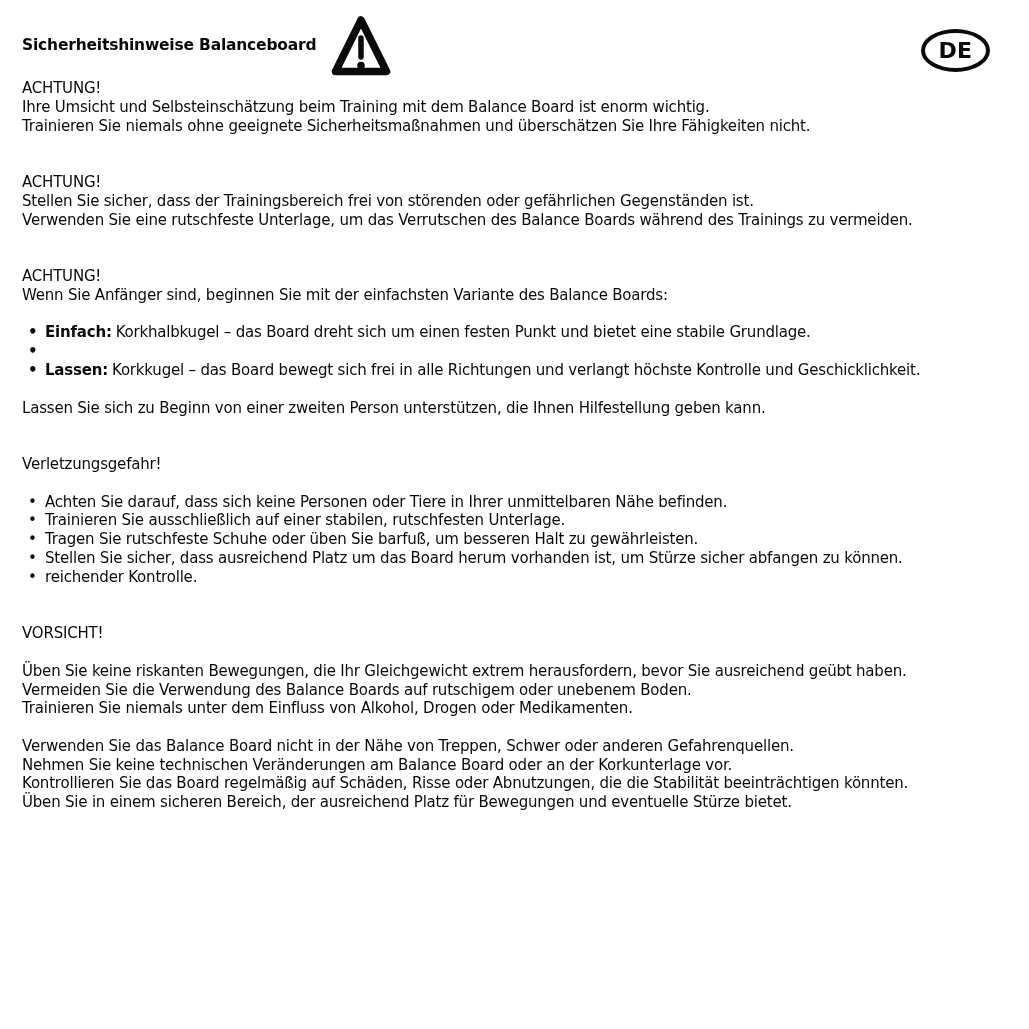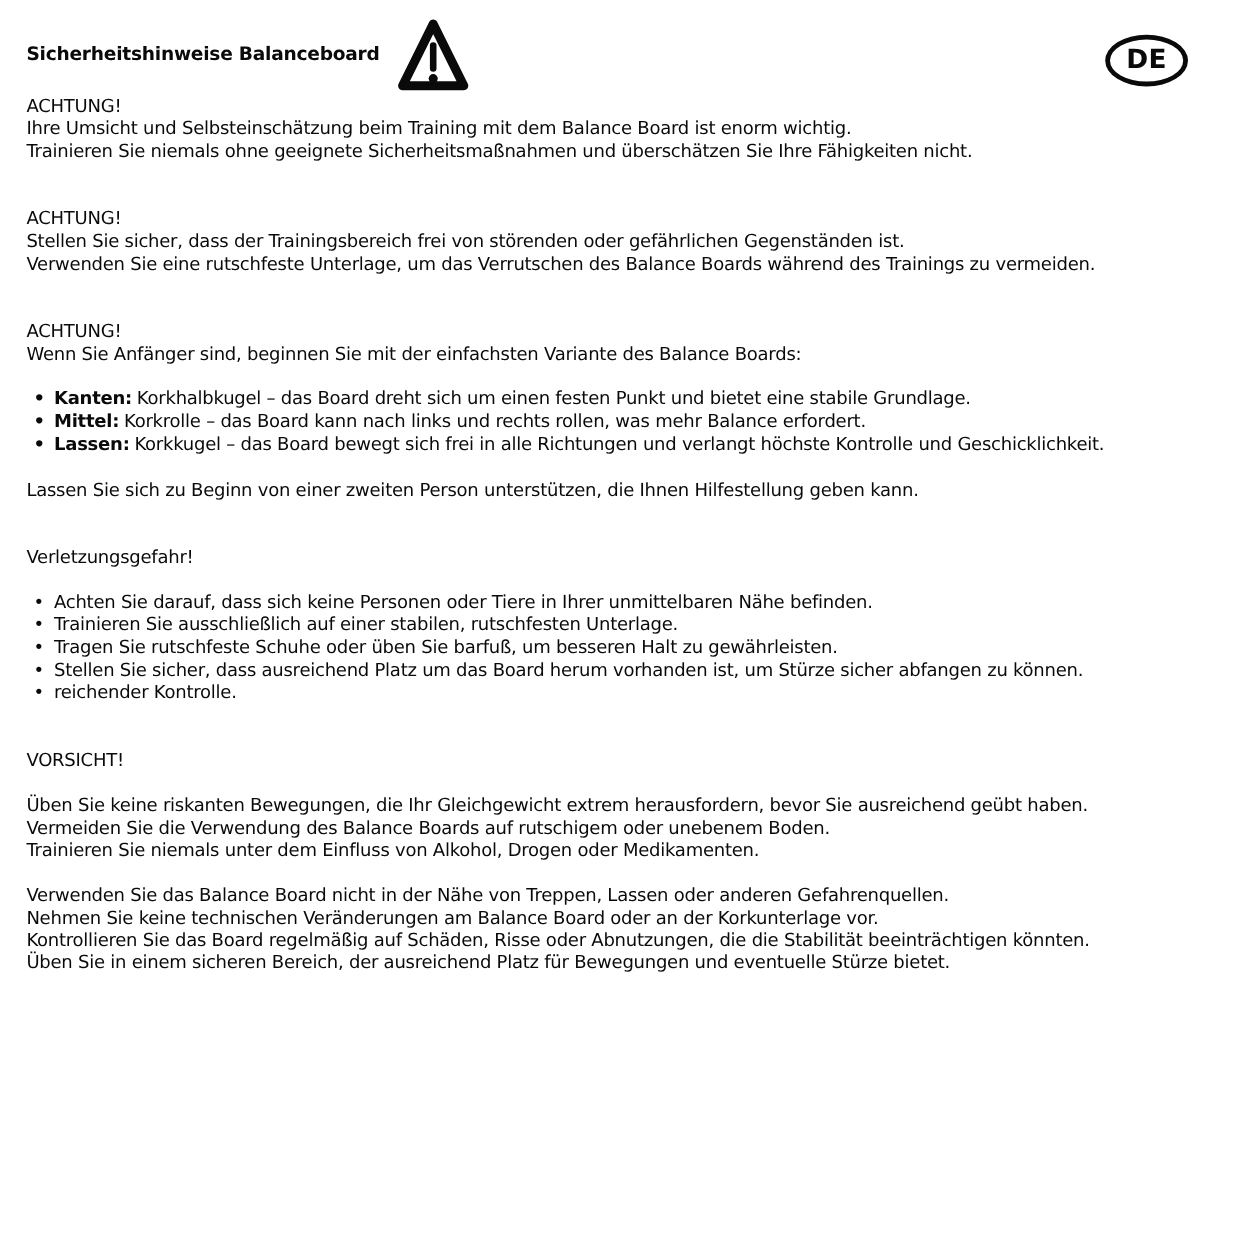--- a/index.html
+++ b/index.html
@@ -74,25 +74,24 @@
     <div class="line">Stellen Sie sicher, dass der Trainingsbereich frei von störenden oder gefährlichen Gegenständen ist.</div>
     <div class="line">Verwenden Sie eine rutschfeste Unterlage, um das Verrutschen des Balance Boards während des Trainings zu vermeiden.</div>
   </div>
 
   <div class="section">
     <div class="line h mt2">ACHTUNG!</div>
     <div class="line">Wenn Sie Anfänger sind, beginnen Sie mit der einfachsten Variante des Balance Boards:</div>
     <div class="blist-bold mt1">
       <div class="bitem">
         <span class="bullet">•</span>
-        <div class="btext"><span class="blabel">Kanten:</span><span>Korkhalbkugel – das Board dreht sich um einen festen Punkt und bietet eine stabile Grundlage.</span></div>
+        <div class="btext"><span class="blabel">Einfach:</span><span>Korkhalbkugel – das Board dreht sich um einen festen Punkt und bietet eine stabile Grundlage.</span></div>
       </div>
       <div class="bitem">
         <span class="bullet">•</span>
-        <div class="btext"><span class="blabel">Mittel:</span><span>Korkrolle – das Board kann nach links und rechts rollen, was mehr Balance erfordert.</span></div>
       </div>
       <div class="bitem">
         <span class="bullet">•</span>
         <div class="btext"><span class="blabel">Lassen:</span><span>Korkkugel – das Board bewegt sich frei in alle Richtungen und verlangt höchste Kontrolle und Geschicklichkeit.</span></div>
       </div>
     </div>
     <div class="line mt1">Lassen Sie sich zu Beginn von einer zweiten Person unterstützen, die Ihnen Hilfestellung geben kann.</div>
   </div>
 
   <div class="section">
@@ -124,20 +123,20 @@
   </div>
 
   <div class="section">
     <div class="line h mt2">VORSICHT!</div>
     <div class="line mt1">Üben Sie keine riskanten Bewegungen, die Ihr Gleichgewicht extrem herausfordern, bevor Sie ausreichend geübt haben.</div>
     <div class="line">Vermeiden Sie die Verwendung des Balance Boards auf rutschigem oder unebenem Boden.</div>
     <div class="line">Trainieren Sie niemals unter dem Einfluss von Alkohol, Drogen oder Medikamenten.</div>
   </div>
 
   <div class="section">
-    <div class="line mt1">Verwenden Sie das Balance Board nicht in der Nähe von Treppen, Lassen oder anderen Gefahrenquellen.</div>
+    <div class="line mt1">Verwenden Sie das Balance Board nicht in der Nähe von Treppen, Schwer oder anderen Gefahrenquellen.</div>
     <div class="line">Nehmen Sie keine technischen Veränderungen am Balance Board oder an der Korkunterlage vor.</div>
     <div class="line">Kontrollieren Sie das Board regelmäßig auf Schäden, Risse oder Abnutzungen, die die Stabilität beeinträchtigen könnten.</div>
     <div class="line">Üben Sie in einem sicheren Bereich, der ausreichend Platz für Bewegungen und eventuelle Stürze bietet.</div>
   </div>
 
 
 </div>
 
 </body></html>

